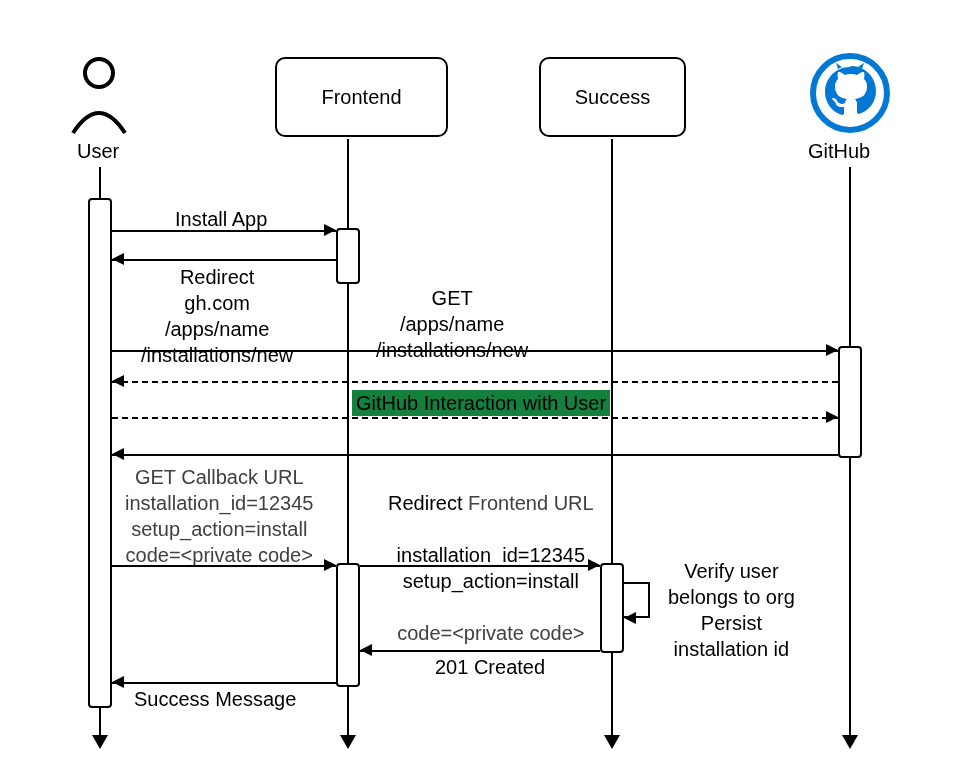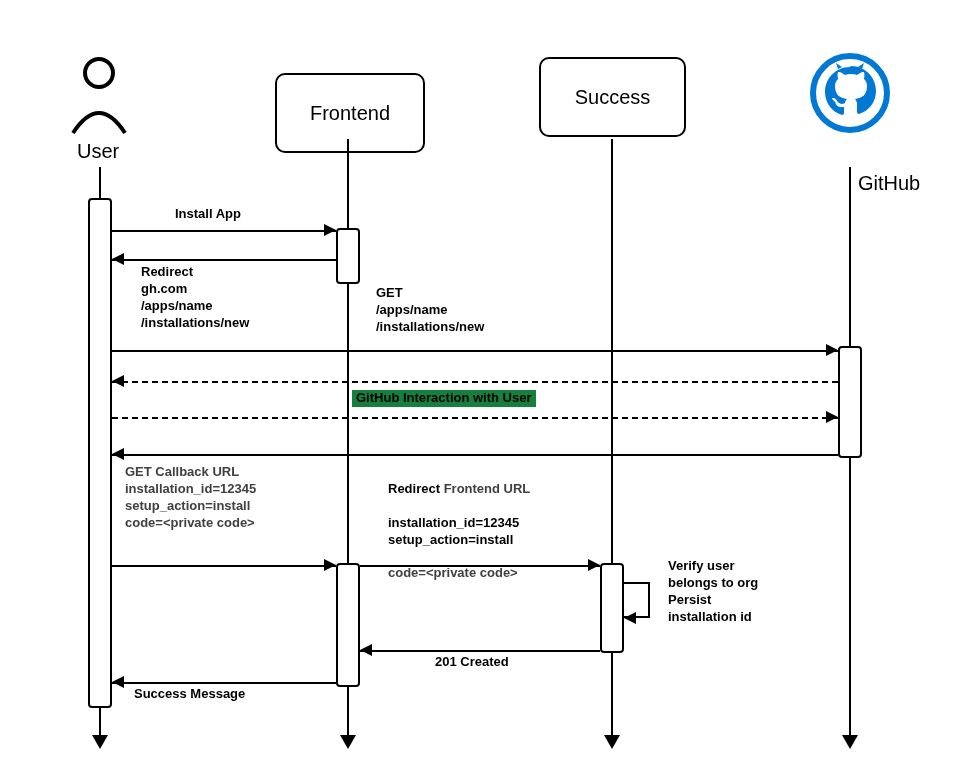--- a/index.html
+++ b/index.html
@@ -73,23 +73,24 @@
     width: 0; height: 0;
     border-left: 8px solid transparent;
     border-right: 8px solid transparent;
     border-top: 14px solid #000;
     transform: translateX(-50%);
   }
   
   
   .msg {
     position: absolute;
-    font-size: 13px;
-    font-weight: bold;
+    font-size: 20px;
+    font-weight: normal;
     line-height: 1.3;
+    text-align: center;
   }
   .green { color: #404040; }
   
   
   .selfloop {
     position: absolute;
     border: 2px solid #000;
     border-left: none;
     width: 26px;
   }
@@ -100,38 +101,38 @@
 <div class="diagram">
 
   <div style="position:absolute;left:67px;top:55px;">
     <svg width="64" height="80" viewBox="0 0 64 80">
       <circle cx="32" cy="18" r="14" fill="none" stroke="#000" stroke-width="4"></circle>
       <path d="M6 78 Q32 38 58 78" fill="none" stroke="#000" stroke-width="4"></path>
     </svg>
   </div>
   <div class="plabel" style="left:77px;top:140px;">User</div>
 
-  <div class="pbox" style="left:275px;top:73px;width:150px;height:80px;">
+  <div class="pbox" style="left:275px;top:57px;width:173px;height:80px;">
     <span>Frontend</span>
   </div>
 
   <div class="pbox" style="left:539px;top:57px;width:147px;height:80px;">
     <span>Success</span>
   </div>
 
   <div style="position:absolute;left:810px;top:53px;">
     <svg width="80" height="80" viewBox="0 0 80 80">
       <circle cx="40" cy="40" r="37" fill="none" stroke="#0078d4" stroke-width="6"></circle>
 
       <path fill="#0078d4" d="M40 14c-14 0-25 11-25 25 0 11 7 20 17 23 1 0 2-1 2-2v-6c-7 1-8-3-8-3-1-3-3-4-3-4-2-2 0-2 0-2 3 0 4 3 4 3 3 4 7 3 8 2 0-2 1-3 2-4-6-1-12-3-12-13 0-3 1-5 3-7 0-1-1-4 0-7 0 0 2-1 7 3 2-1 4-1 6-1s4 0 6 1c5-4 7-3 7-3 1 3 0 6 0 7 2 2 3 4 3 7 0 10-6 12-12 13 1 1 2 3 2 5v8c0 1 1 2 2 2 10-3 17-12 17-23 0-14-11-25-25-25z"></path>
 
       <path fill="#0078d4" d="M28 16 l-2 -6 l6 4 z M52 16 l2 -6 l-6 4 z"></path>
     </svg>
   </div>
-  <div class="plabel" style="left:858px;top:140px;margin-top:32px;">GitHub</div>
+  <div class="plabel" style="left:808px;top:140px;">GitHub</div>
 
   <div class="lifeline" style="left:99px;top:167px;height:568px;"></div>
   <div class="lifeline" style="left:347px;top:139px;height:596px;"></div>
   <div class="lifeline" style="left:611px;top:139px;height:596px;"></div>
   <div class="lifeline" style="left:849px;top:167px;height:568px;"></div>
 
   <div class="tail-arrow" style="left:100px;top:735px;"></div>
   <div class="tail-arrow" style="left:348px;top:735px;"></div>
   <div class="tail-arrow" style="left:612px;top:735px;"></div>
   <div class="tail-arrow" style="left:850px;top:735px;"></div>

